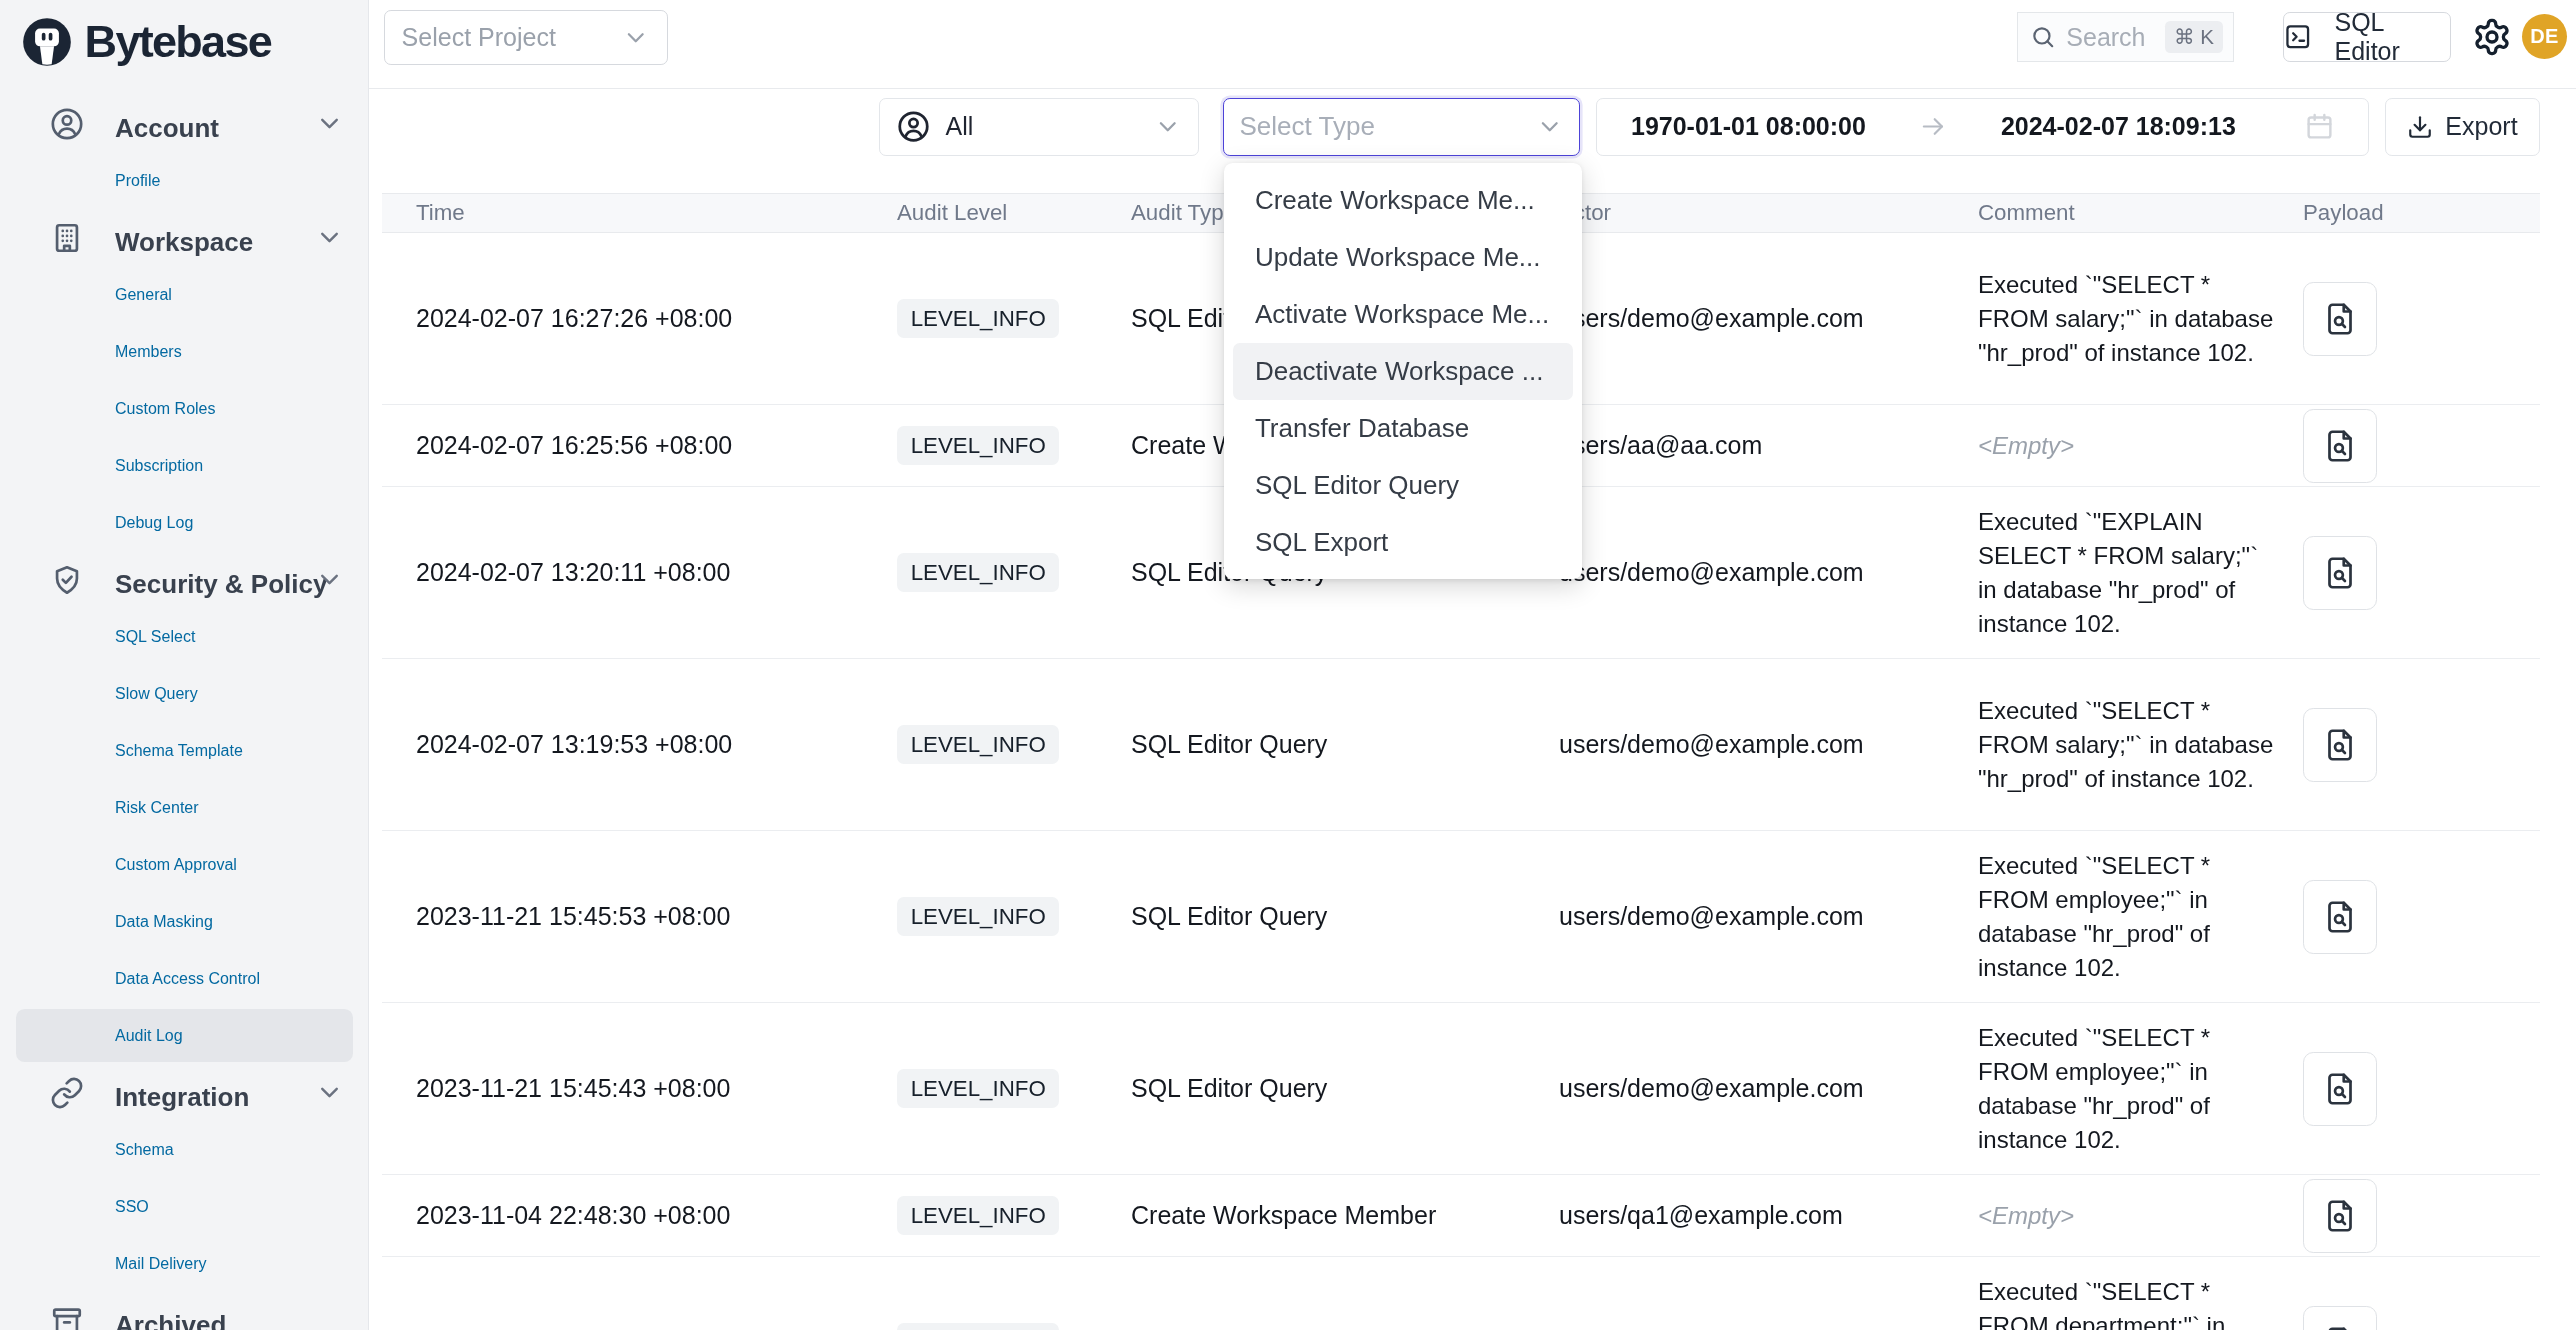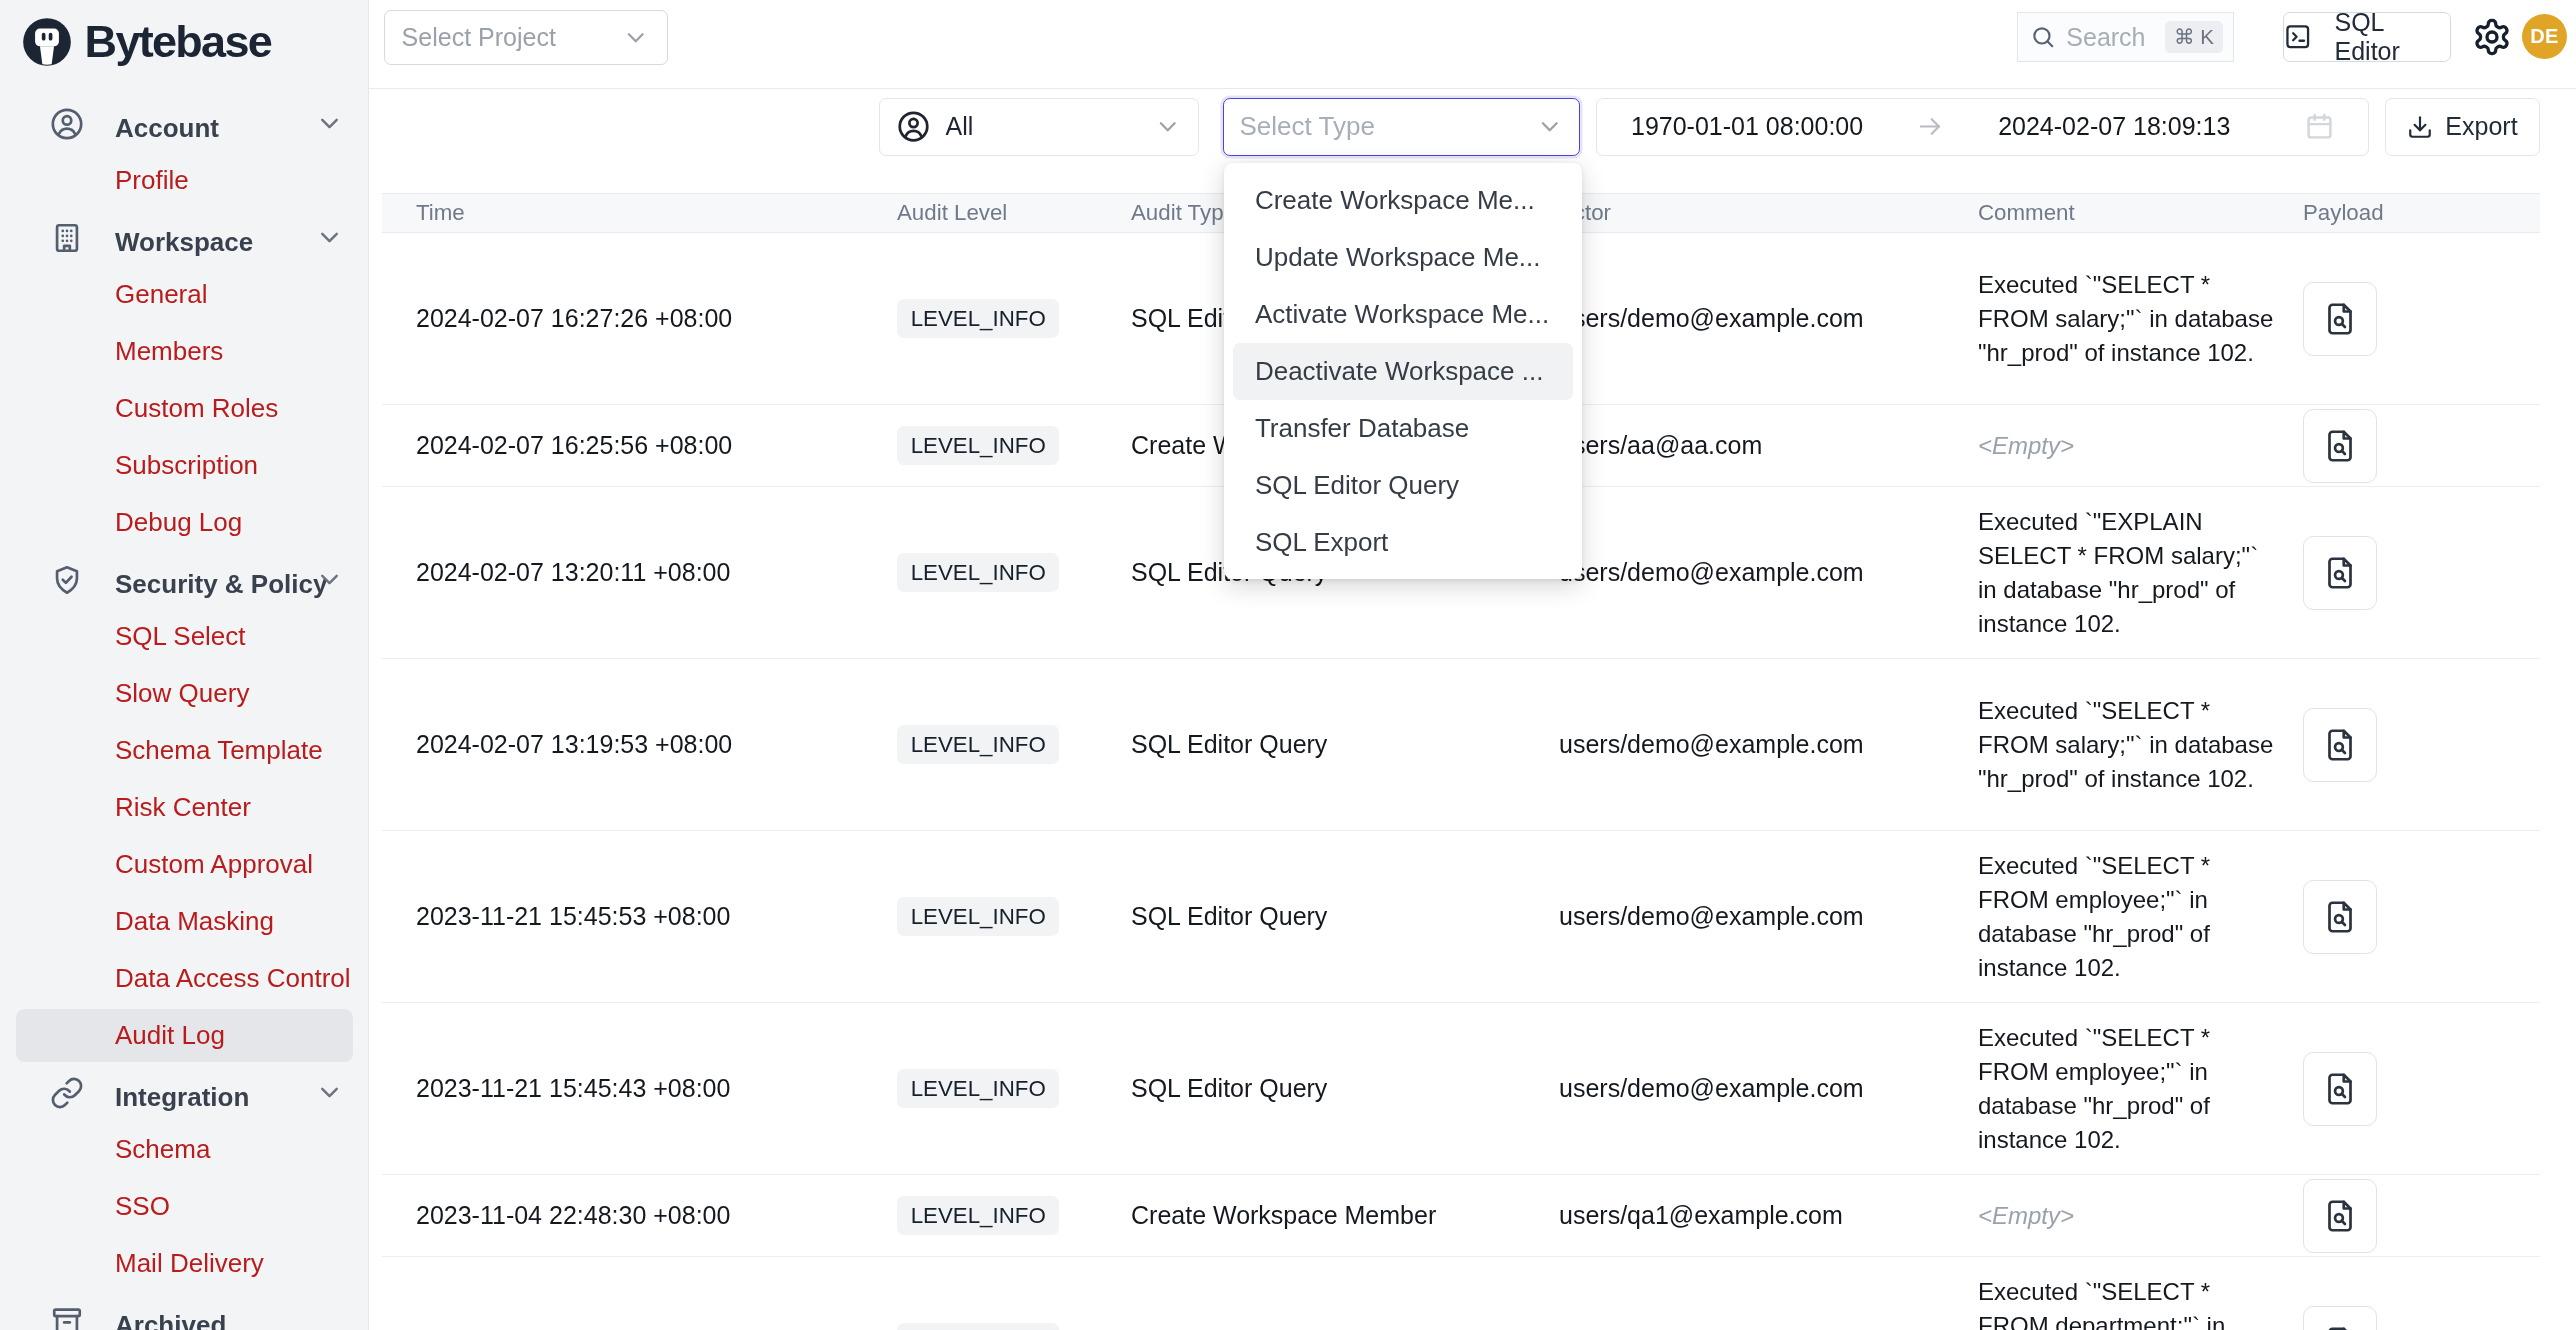--- a/index.html
+++ b/index.html
@@ -8,21 +8,21 @@
   svg { display:block; }
 
   
   .sidebar { position:absolute; left:0; top:0; width:369px; height:1330px;
     background:#f3f4f6; border-right:0.9px solid #e5e7eb; }
   .brand { display:flex; align-items:center; gap:12px; padding:10.3px 0 0 20.6px; height:74px; }
   .brand-name { font-size:45px; font-weight:800; color:#1b2534; letter-spacing:-1.7px; }
   .nav { position:absolute; top:95px; left:0; right:0; }
   .nav-item { position:relative; height:57px; display:flex; align-items:center; cursor:pointer; }
   .nav-item .nav-icon { position:absolute; left:50px; width:34px; height:34px; color:#545e6e; }
-  .nav-label { position:absolute; left:115px; font-size:26px; color:#b91c1c; white-space:nowrap; }
+  .nav-label { position:absolute; left:115px; font-size:16px; color:#0369a1; white-space:nowrap; }
   .nav-item.group .nav-label { font-size:26px; font-weight:700; color:#39414e;margin-top:9px; }
   .nav-item .chev { position:absolute; right:24px; width:29px; height:29px; color:#6b7280; }
   .nav-item.active::before { content:""; position:absolute; left:15.5px; right:15.5px; top:1.7px; bottom:1.7px;
     background:#e4e6ea; border-radius:8.6px; }
   .nav-label, .nav-icon, .chev { z-index:1; }
 
   
   .topbar { position:absolute; left:369px; top:0; width:2207px; height:89px;
     background:#fff; border-bottom:0.9px solid #e8eaed; }
   .proj-select { position:absolute; left:14.6px; top:10.3px; width:284px; height:55px;
@@ -45,21 +45,21 @@
 
   
   .filters { position:absolute; left:369px; top:89px; width:2207px; height:104px; background:#fff; }
   .ctl { position:absolute; top:8.6px; height:58px; border:0.9px solid #e3e6ea; border-radius:6.9px;
     background:#fff; display:flex; align-items:center; }
   .actor-filter { left:510px; width:320px; padding:0 17px; gap:15.5px; cursor:pointer; }
   .actor-filter .txt { font-size:25px; color:#1f2430; flex:1; }
   .type-filter { left:854px; width:357px; border:1.7px solid #4d43d8; padding:0 15.5px; cursor:pointer;
     box-shadow:0 0 0 2.6px rgba(77,67,216,0.14); }
   .type-filter .txt { font-size:26px; color:#a8aeb8; flex:1; }
-  .daterange { left:1227px; width:773px; padding:0 34px; cursor:pointer; }
+  .daterange { left:1227px; width:773px; padding:0 34px; cursor:pointer;font-weight:bold; }
   .daterange .dt { font-size:25px; color:#14181f; white-space:nowrap; }
   .daterange .sep { margin:0 53px; width:29px; height:29px; color:#b7bcc4; }
   .daterange .cal { margin-left:auto; width:29px; height:29px; color:#d3d6db; }
   .export-btn { left:2016px; width:155px; justify-content:center; gap:12px; cursor:pointer; }
   .export-btn .txt { font-size:25px; color:#222b38; }
   .chev-g { width:27.5px; height:27.5px; color:#9aa1ab; }
 
   
   .table { position:absolute; left:382px; top:193px; width:2158px; }
   .tgrid { display:grid; grid-template-columns:481px 234px 428px 419px 325px 237px;

